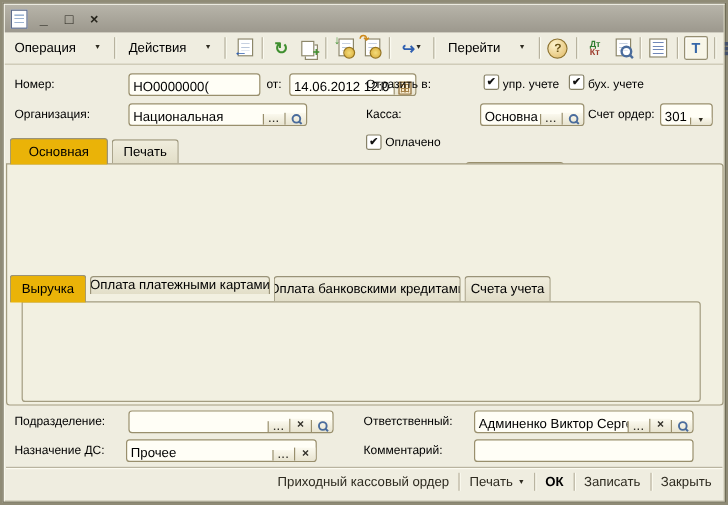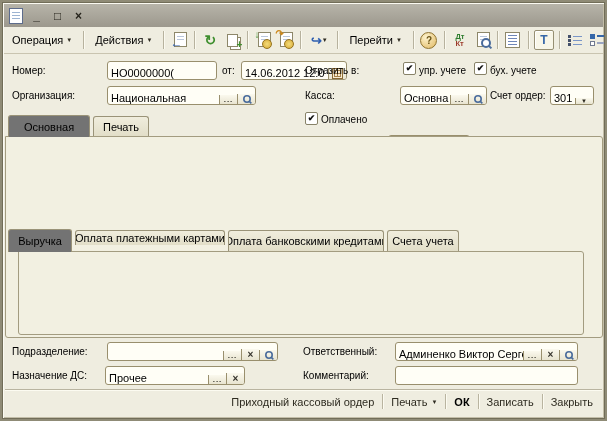--- a/index.html
+++ b/index.html
@@ -4,21 +4,21 @@
 <style>
   html,body{margin:0;padding:0}
   .win{position:relative;width:607px;height:421px;background:#8f8b76;font-family:"Liberation Sans",sans-serif;font-size:11px;color:#000;overflow:hidden}
   .frame{position:absolute;left:2px;top:2px;width:603px;height:417px;background:#efede0;border:1px solid #716d58;box-shadow:inset 1px 1px 0 #fbfaf2,inset -1px -1px 0 #c2bda8;box-sizing:border-box}
   .titlebar{position:absolute;left:4px;top:4px;width:599px;height:23px;background:linear-gradient(#b7b4a9,#9c988d);display:flex;align-items:center;padding:0 5px;gap:6px;box-sizing:border-box}
   .title{font-weight:bold;color:#15140f;white-space:nowrap;overflow:hidden;flex:1}
   .wctl{width:15px;text-align:center;font-weight:bold;color:#26241c;font-size:12px;line-height:14px;cursor:default}
   .icdoc{width:12px;height:14px;background:#fff;border:1px solid #5d6c8c;position:relative;flex:none}
   .icdoc::after{content:"";position:absolute;left:2px;right:2px;top:3px;height:8px;background:repeating-linear-gradient(#9db4d2 0 1px,transparent 1px 3px)}
   .toolbar{position:absolute;left:4px;top:27px;width:599px;height:27px;display:flex;align-items:center;gap:2px;padding:0 2px;border-bottom:1px solid #c9c4b0;box-sizing:border-box}
-  .tbtn{display:flex;align-items:center;gap:3px;padding:2px 6px;font-size:11px;white-space:nowrap;border-radius:2px}
+  .tbtn{display:flex;align-items:center;gap:15px;padding:2px 6px;font-size:11px;white-space:nowrap;border-radius:2px}
   .dd{font-size:6px;color:#2e2b20;line-height:1}
   .tsep{width:1px;height:18px;background:#b7b29e;box-shadow:1px 0 0 #fbfaf0;margin:0 3px;flex:none}
   .ti{position:relative;width:20px;height:20px;display:inline-flex;align-items:center;justify-content:center;flex:none;border-radius:2px;box-sizing:border-box}
   .ti.pressed{border:1px solid #968f72;background:#f8f6e8;box-shadow:inset 1px 1px 0 #fff}
   .pg{position:absolute;width:11px;height:13px;background:#fff;border:1px solid #8d8769;right:2px;top:2px}
   .pg::after{content:"";position:absolute;left:2px;right:2px;top:3px;height:6px;background:repeating-linear-gradient(#b9c6da 0 1px,transparent 1px 3px)}
   .ov{position:absolute;font-weight:bold;line-height:1}
   .coin{position:absolute;width:8px;height:8px;border-radius:50%;background:radial-gradient(#f4dc7a,#d8ab38);border:1px solid #96741e;right:1px;bottom:1px}
   .hlp{width:15px;height:15px;border-radius:50%;background:radial-gradient(circle at 35% 30%,#fdf3cd,#e0b964);border:1px solid #8f7430;color:#6b5518;font-weight:bold;font-size:10px;display:flex;align-items:center;justify-content:center}
   .dtkt{display:flex;flex-direction:column;font-size:7.5px;font-weight:bold;line-height:7.5px}
@@ -38,21 +38,21 @@
   .grp{position:absolute;display:flex;align-items:flex-end;height:19px;border:1px solid #998f6d;border-radius:3px;background:#fffef6;overflow:hidden;box-sizing:border-box}
   .val{flex:1;display:flex;align-items:center;padding:0 3px;font-size:11px;white-space:nowrap;overflow:hidden;min-width:0}
   .val.num{justify-content:flex-end}
   .val.dotted{background-image:repeating-linear-gradient(90deg,#9a9478 0 1px,transparent 1px 3px);background-size:100% 1px;background-position:0 14px;background-repeat:no-repeat}
   .gbtn{width:17px;border-left:1px solid #998f6d;background:linear-gradient(#fbf9ee,#e8e4d0);display:flex;align-items:center;justify-content:center;font-size:8px;color:#33312a;flex:none;font-weight:bold;letter-spacing:1px}
   .iccalc{width:11px;height:11px;border:1px solid #8a6a34;background:#f7ecd2;position:relative;box-sizing:border-box}
   .iccalc::after{content:"";position:absolute;left:1px;right:1px;top:1px;bottom:1px;background:repeating-linear-gradient(90deg,#a5824a 0 1px,transparent 1px 3px),repeating-linear-gradient(#a5824a 0 1px,transparent 1px 3px)}
   .cb{position:absolute;width:13px;height:13px;background:#fff;border:1px solid #878268;border-radius:2px;display:flex;align-items:center;justify-content:center;box-sizing:border-box}
   .chkmark{font-size:9px;line-height:1;color:#111;font-weight:bold}
   .tab{position:absolute;box-sizing:border-box;display:flex;align-items:center;justify-content:center;border:1px solid #9a9378;border-bottom:none;border-radius:3px 3px 0 0;background:linear-gradient(#f0eddd,#e2dec8);font-size:11px;padding:0 4px;overflow:hidden;white-space:nowrap;z-index:2}
-  .tab.active{background:#737373;z-index:3}
+  .tab.active{background:#eab308;z-index:3}
   .panel{position:absolute;border:1px solid #a39c80;background:#f2f0e1;border-radius:0 3px 3px 3px;box-sizing:border-box;z-index:1}
   .ttools{position:absolute;left:97px;top:280px;display:flex;gap:8px;align-items:center;height:18px}
   .tticon{width:17px;height:17px;display:flex;align-items:center;justify-content:center;position:relative}
   .add{width:15px;height:15px;border-radius:50%;background:radial-gradient(circle at 35% 30%,#eef4c0,#9cb23c);border:1px solid #71862a;color:#3f4d14;font-weight:bold;font-size:11px;display:flex;align-items:center;justify-content:center;line-height:1;box-sizing:border-box}
   .gicon{color:#b2ae9c;font-size:12px;font-weight:bold;line-height:1}
   .gcopy{width:9px;height:11px;background:#f4f2e6;border:1px solid #b2ae9c;box-shadow:3px 3px 0 -1px #f4f2e6,3px 3px 0 0 #b2ae9c}
   .gpencil{width:3px;height:11px;background:#b2ae9c;transform:rotate(40deg);border-radius:1px;position:relative}
   .gpencil::after{content:"";position:absolute;left:-1px;bottom:-4px;border:2.5px solid transparent;border-top:4px solid #b2ae9c}
   .gsort{font-size:8px;font-weight:bold;color:#b2ae9c;white-space:nowrap}
   .tblhead{position:absolute;left:24px;top:302px;width:559px;height:17px;display:flex}
@@ -365,21 +365,21 @@
   <div class="grp" style="left:395px;top:342px;width:183px">
       <span class="val">Админенко Виктор Сергееви</span>
       <span class="gbtn">...</span>
       <span class="gbtn" style="font-size:10px;letter-spacing:0">×</span>
       <span class="gbtn">
         <span class="mg" style="transform:scale(.8)"></span>
       </span>
     </div>
 
   <span class="lbl" style="left:12px;top:370px">Назначение ДС:</span>
-  <div class="grp" style="left:105px;top:366px;width:140px">
+  <div class="grp" style="left:105px;top:366px;width:159px">
       <span class="val">Прочее</span>
       <span class="gbtn">...</span>
       <span class="gbtn" style="font-size:10px;letter-spacing:0">×</span>
     </div>
   <span class="lbl" style="left:303px;top:370px">Комментарий:</span>
   <div class="grp" style="left:395px;top:366px;width:183px">
       <span class="val"></span>
     </div>
 
   <div class="groove"></div>

